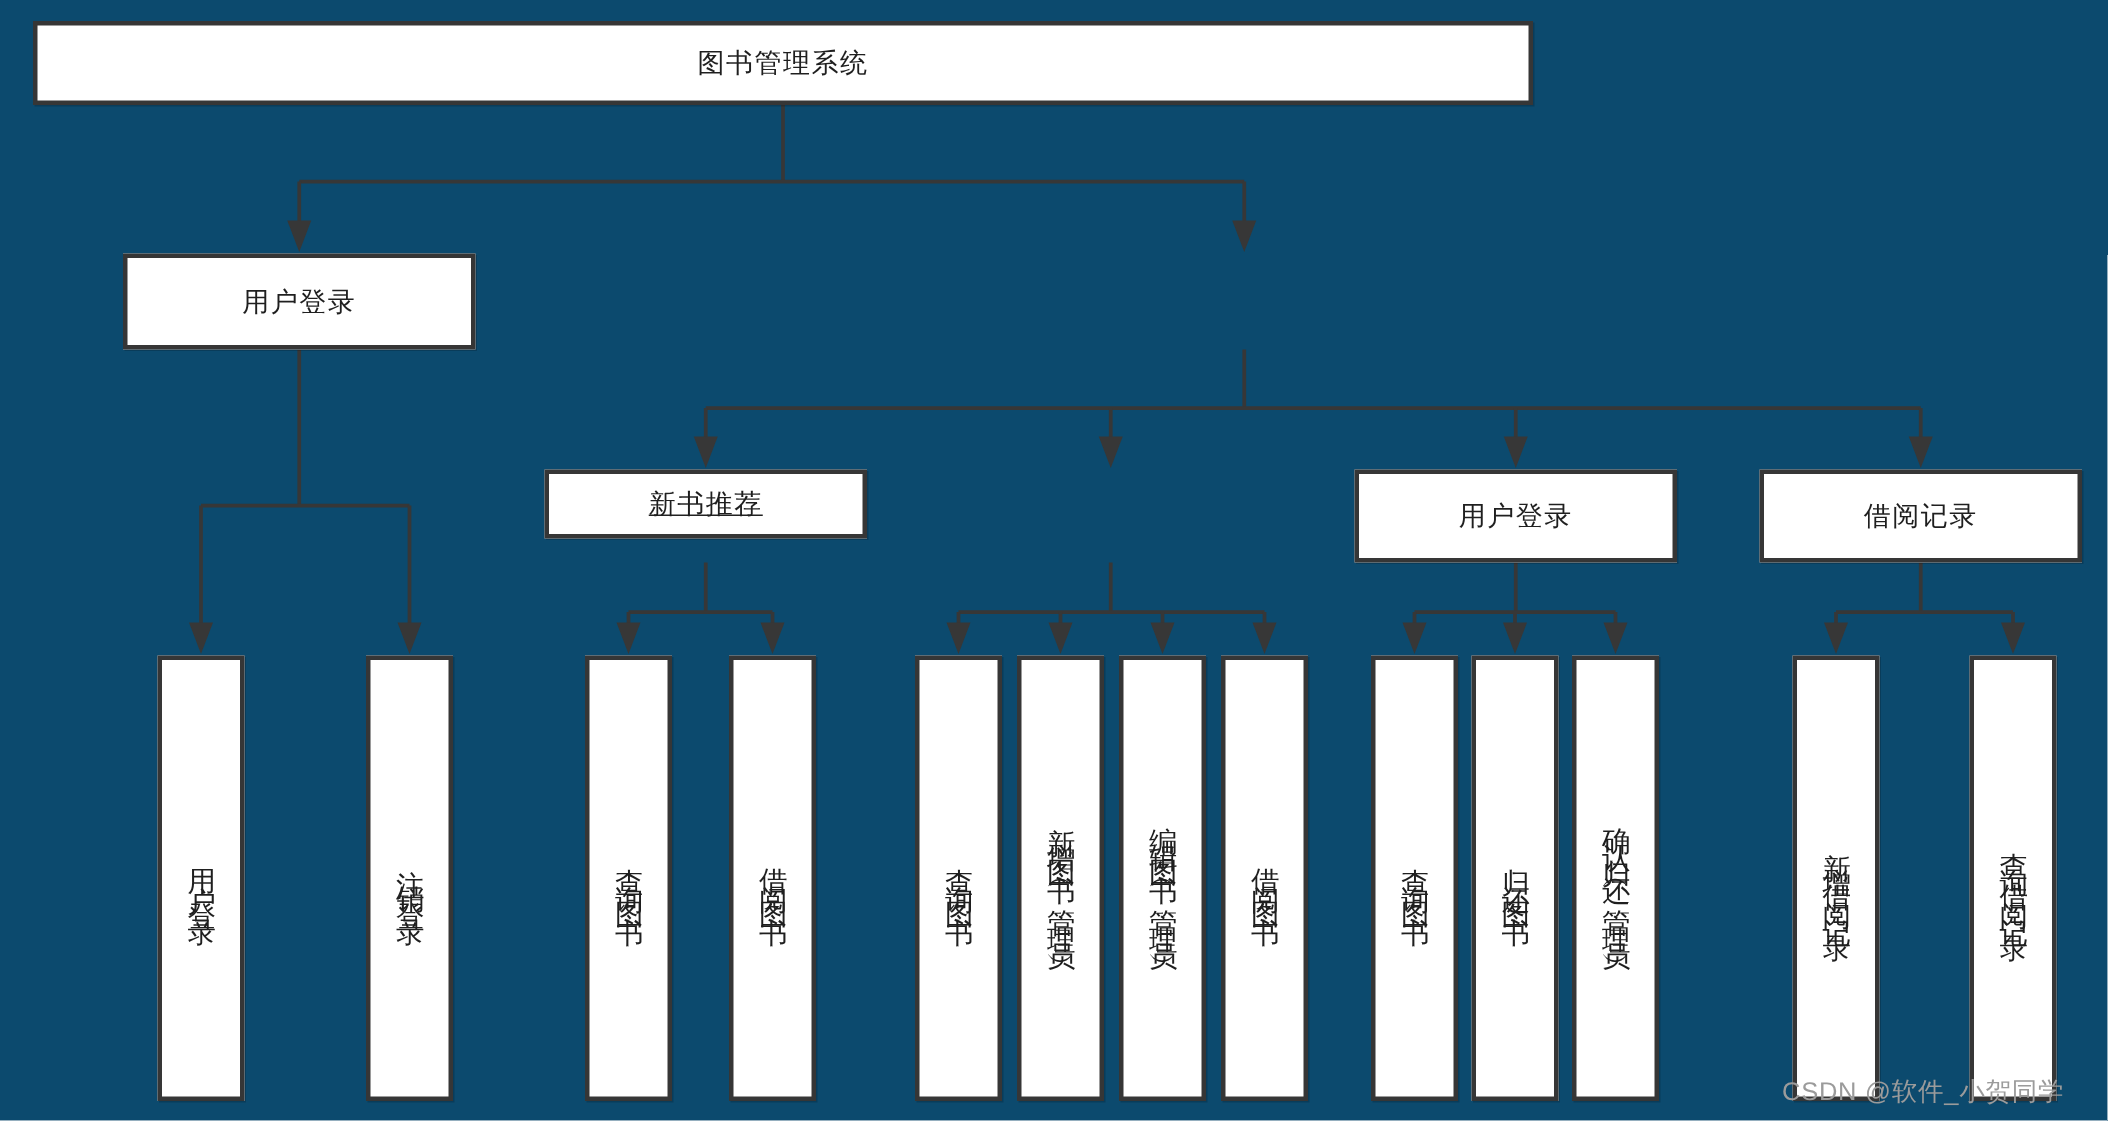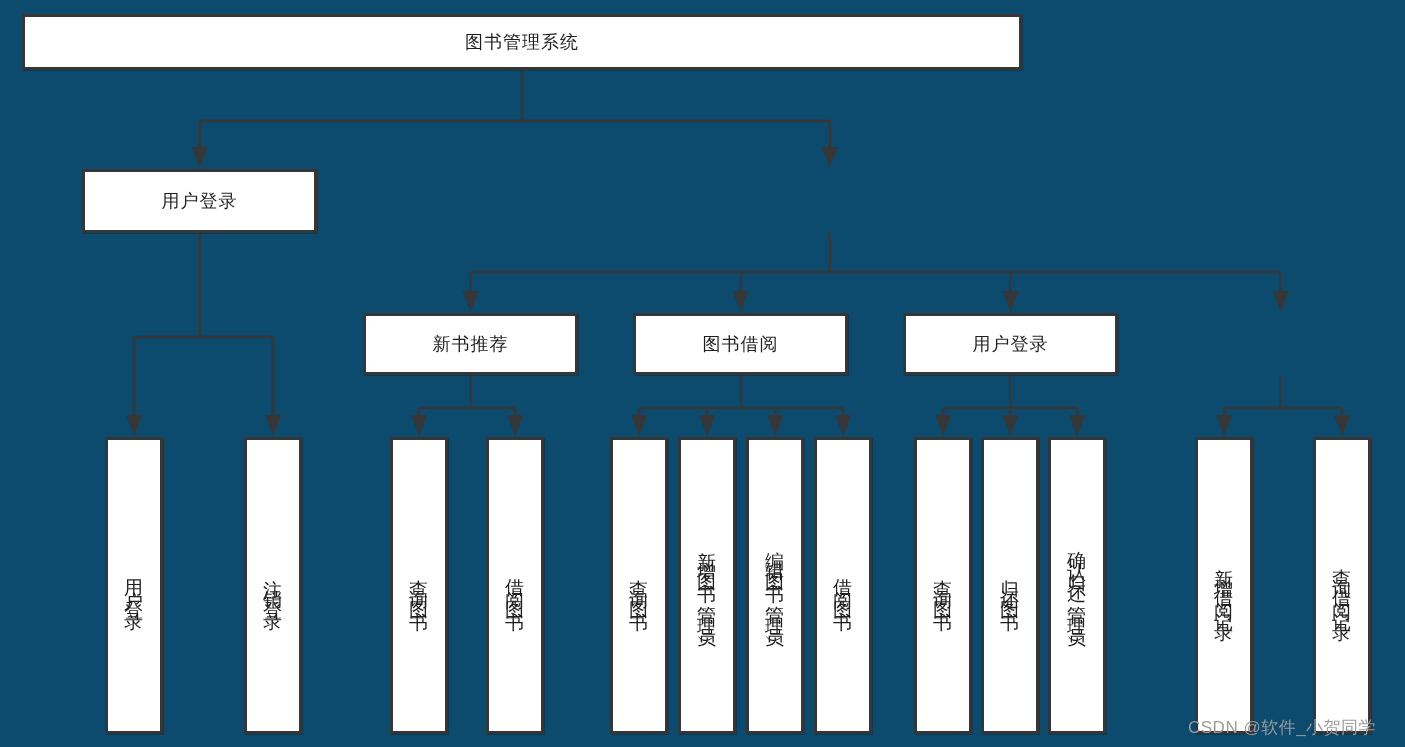--- a/index.html
+++ b/index.html
@@ -15,21 +15,21 @@
   }
   .node .lbl{font-size:18px;letter-spacing:1px;color:#1f1f1f;white-space:nowrap;}
   .leaf .lbl{
     writing-mode:vertical-rl;text-orientation:mixed;
     font-size:19px;line-height:1;letter-spacing:11px;white-space:nowrap;color:#1f1f1f;
   }
   
   .n-root {left:22px;  top:14px;  width:1000px;height:56px;}
   .n-l2a  {left:82px;  top:169px; width:235px; height:64px;}
   .n-l2b  {left:712px; top:169px; width:235px; height:64px;}
-  .n-l3a  {left:363px; top:313px; width:215px; height:62px;}
+  .n-l3a  {left:363px; top:313px; width:215px; height:46px;text-decoration:underline;}
   .n-l3b  {left:633px; top:313px; width:215px; height:62px;}
   .n-l3c  {left:903px; top:313px; width:215px; height:62px;}
   .n-l3d  {left:1173px;top:313px; width:215px; height:62px;}
   
   .leaf{top:437px;width:58px;height:297px;}
   .g1a{left:105px;} .g1b{left:244px;}
   .g2a{left:390px;} .g2b{left:486px;}
   .g3a{left:610px;} .g3b{left:678px;} .g3c{left:746px;} .g3d{left:814px;}
   .g4a{left:914px;} .g4b{left:981px;} .g4c{left:1048px;}
   .g5a{left:1195px;} .g5b{left:1313px;}
@@ -101,25 +101,25 @@
     <span class="lbl">图书管理系统</span>
   </div>
 
   <div class="node n-l2a">
     <span class="lbl">用户登录</span>
   </div>
 
   <div class="node n-l3a">
     <span class="lbl">新书推荐</span>
   </div>
-  <div class="node n-l3b">
-    <span class="lbl">图书借阅</span>
-  </div>
   <div class="node n-l3c">
     <span class="lbl">用户登录</span>
+  </div>
+  <div class="node n-l3d">
+    <span class="lbl">借阅记录</span>
   </div>
 
   <div class="node leaf g1a">
     <span class="lbl">用户登录</span>
   </div>
   <div class="node leaf g1b">
     <span class="lbl">注销登录</span>
   </div>
 
   <div class="node leaf g2a">

